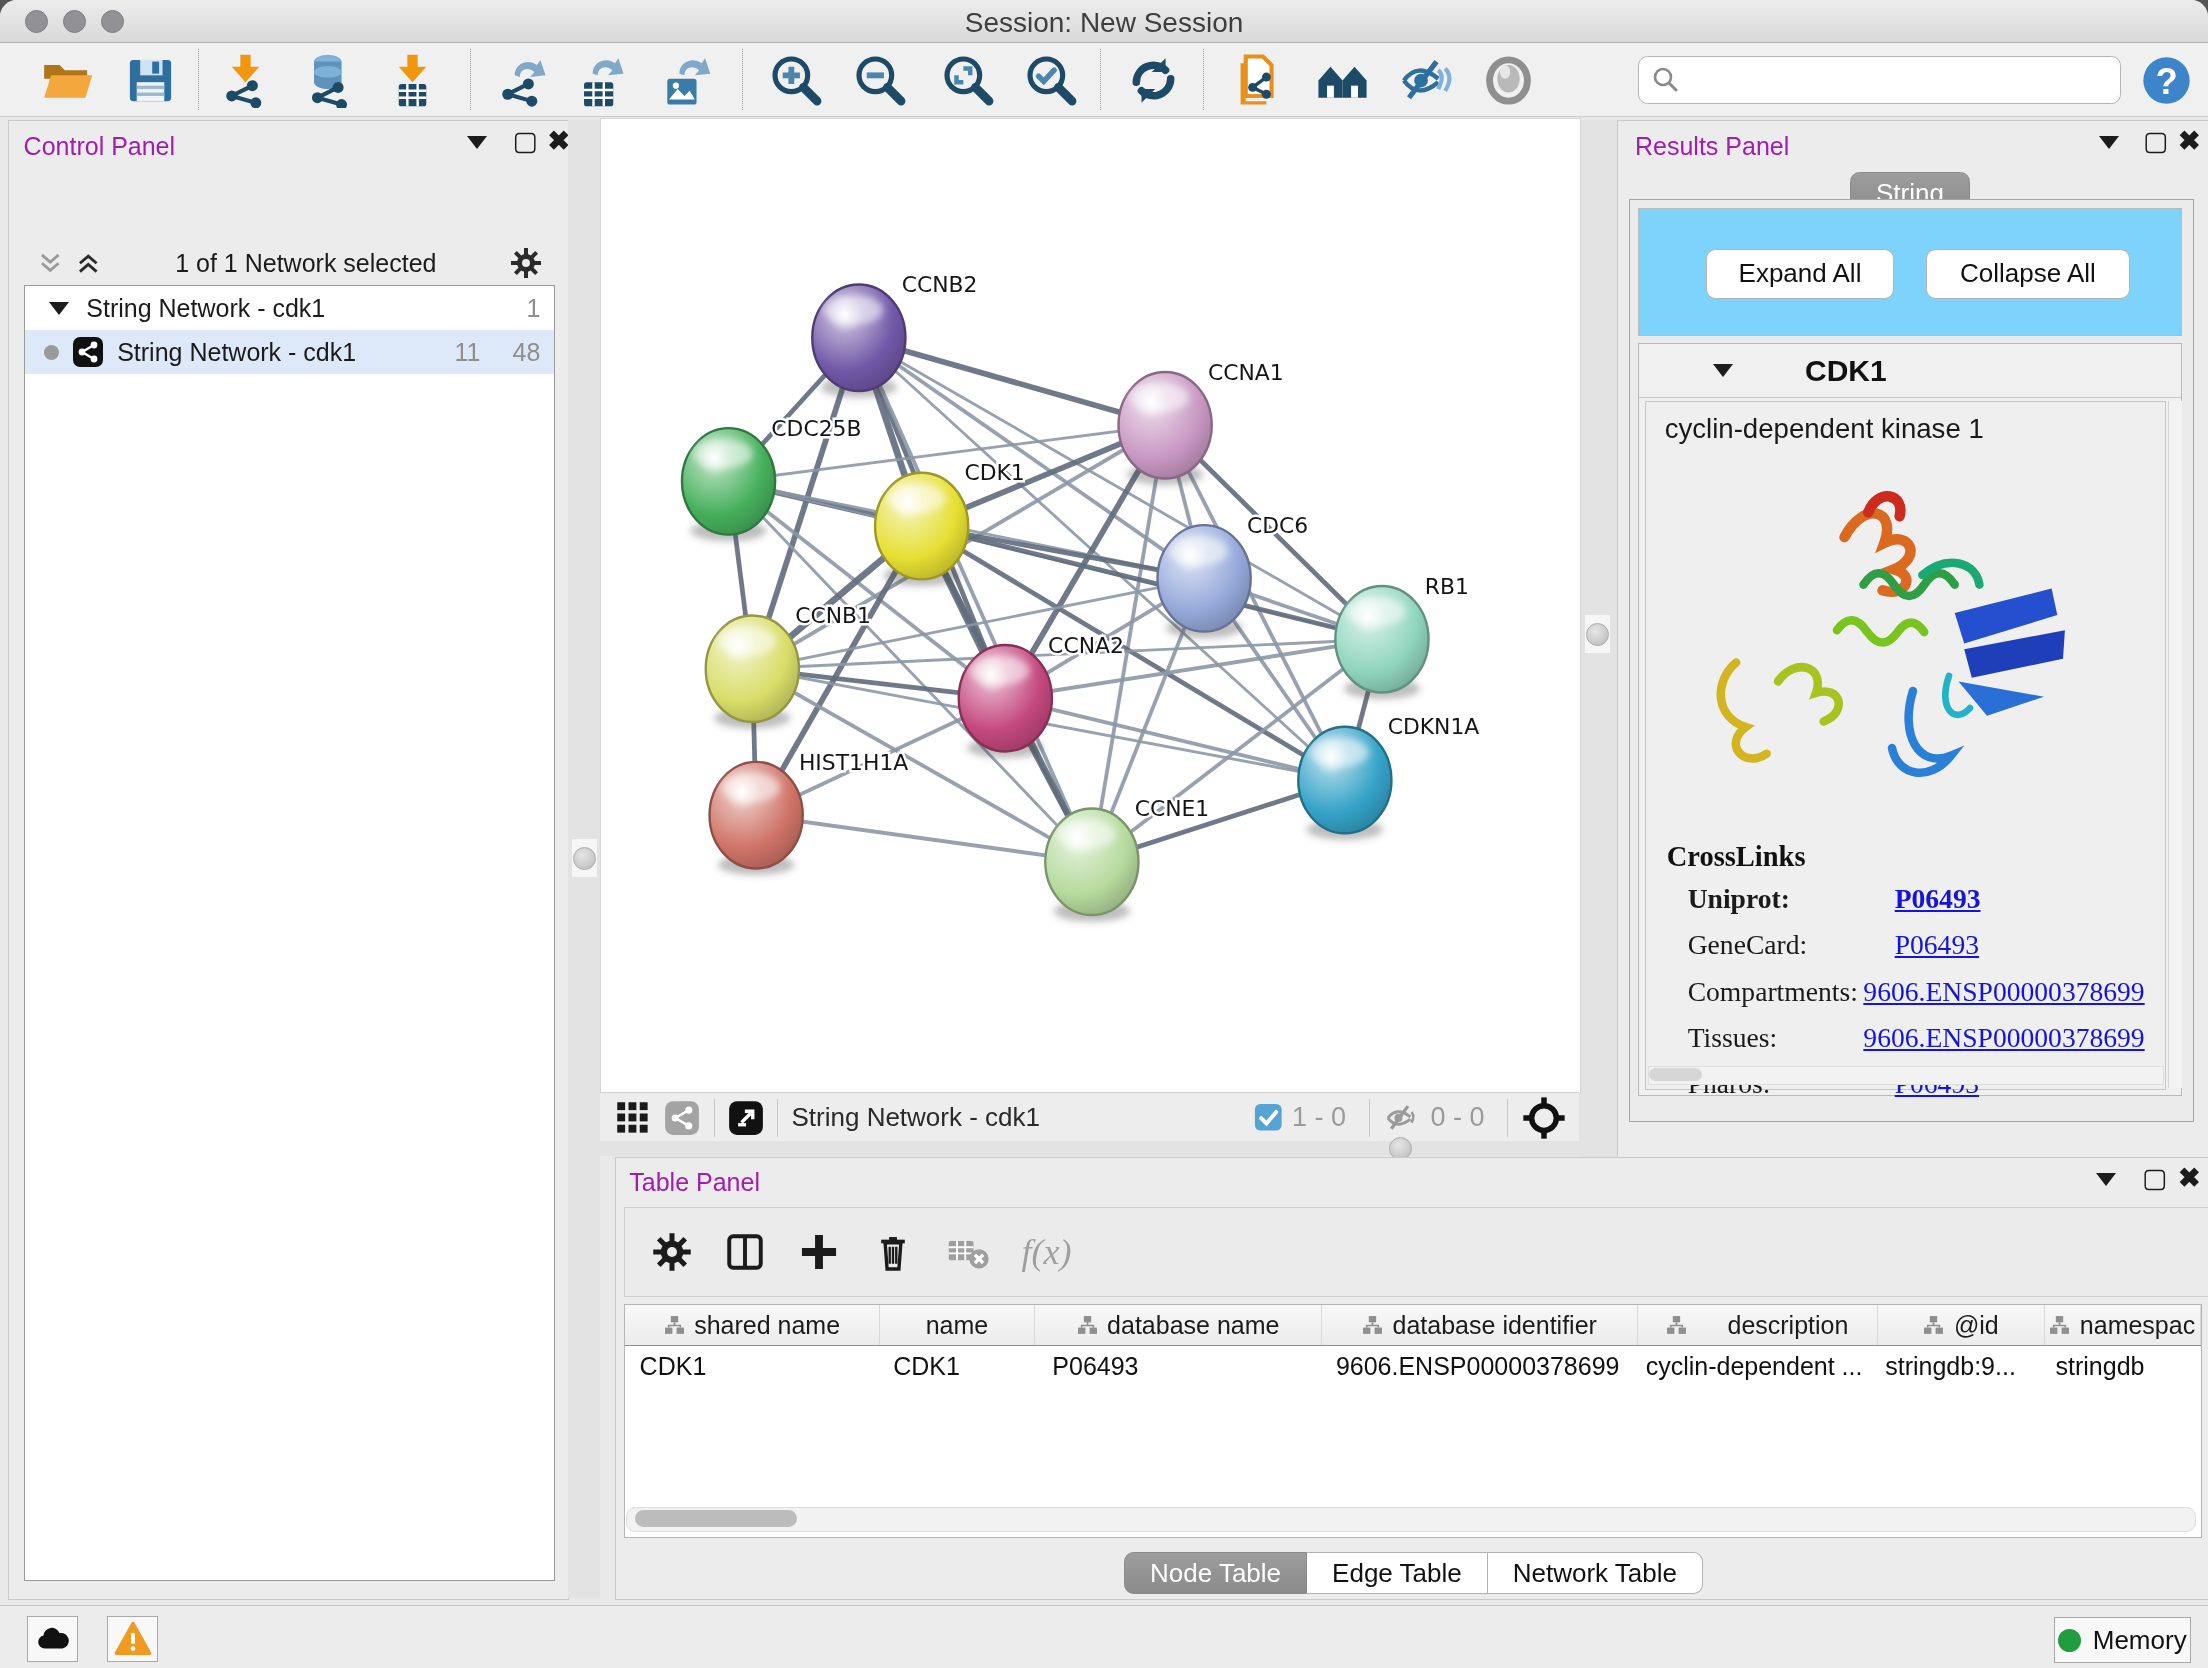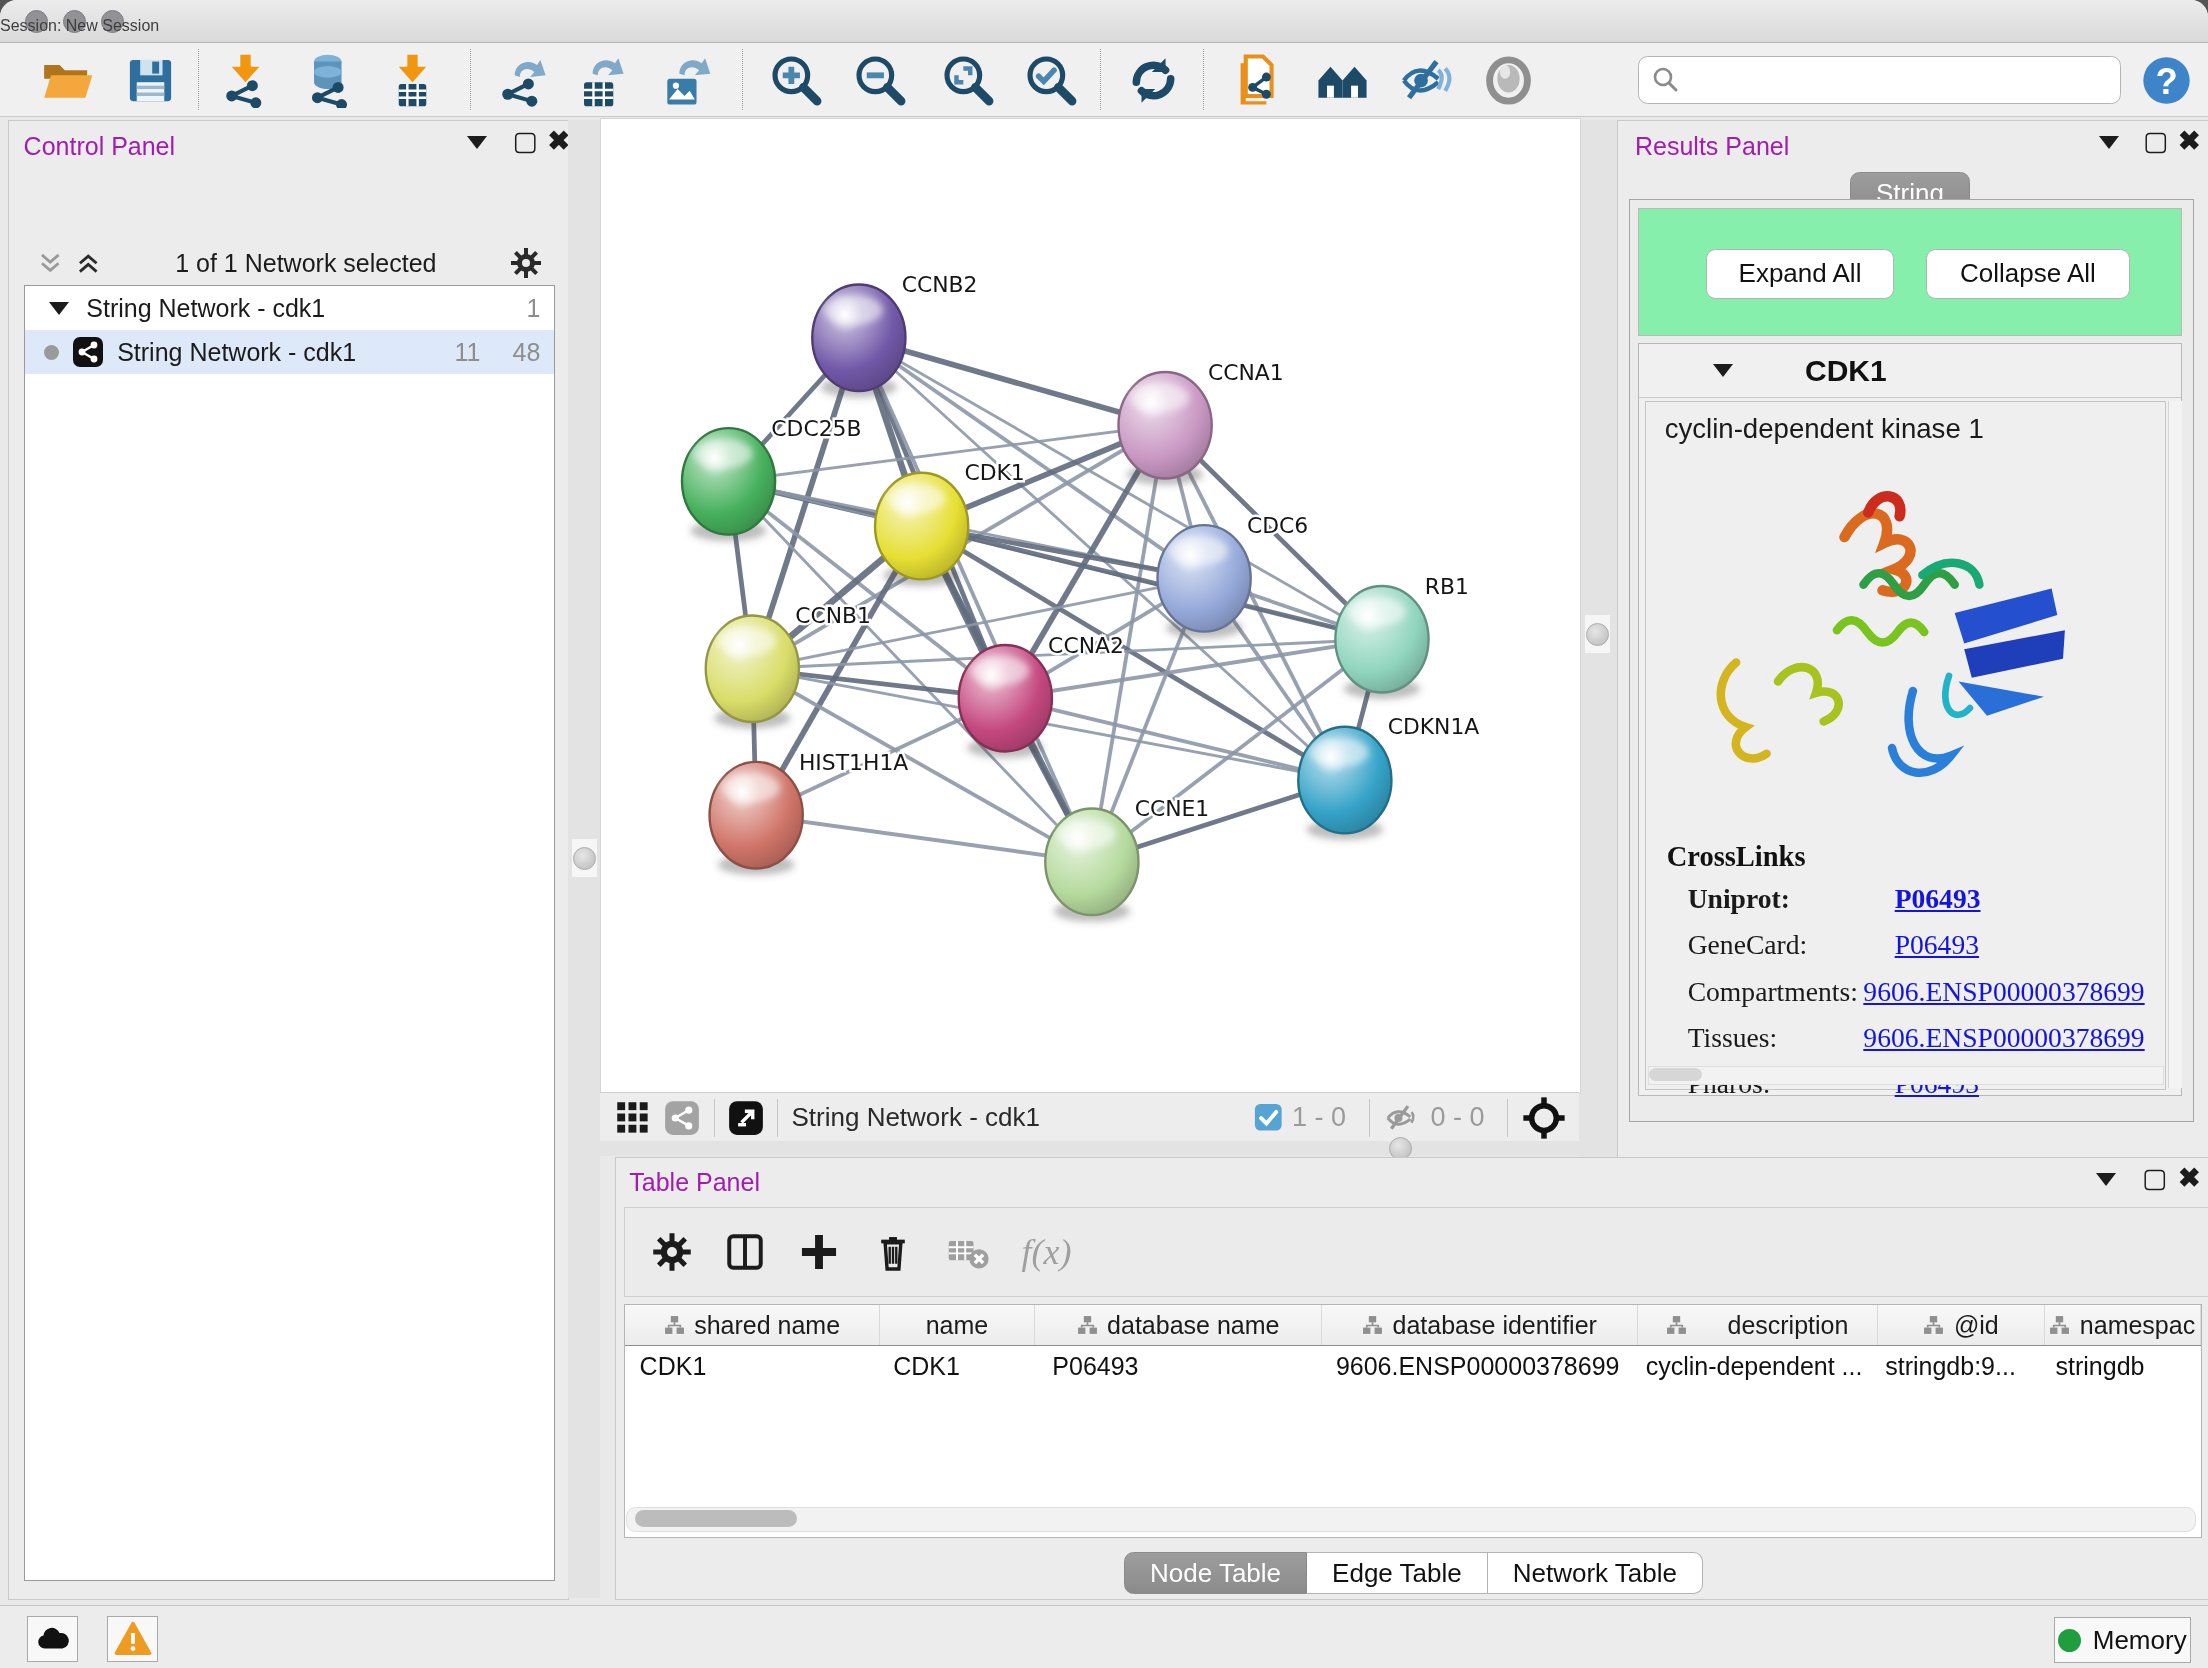--- a/index.html
+++ b/index.html
@@ -2,21 +2,21 @@
 <html style="font-size:15px"><head>
 <meta charset="utf-8">
 <style>
   html,body{margin:0;padding:0}
   body{width:2208px;height:1668px;background:#555;font-family:"Liberation Sans",sans-serif;-webkit-font-smoothing:antialiased}
   .window{position:absolute;left:0;top:0;width:2208px;height:1668px;background:#e9e9e9;border-radius:17px 17px 0 0;overflow:hidden}
   .abs{position:absolute}
   
   .titlebar{left:0;top:0;width:2208px;height:42px;background:linear-gradient(#ececec,#d9d9d9);border-bottom:1px solid #b6b6b6}
   .tl{width:21px;height:21px;border-radius:50%;background:#919196;border:1px solid #7d7d82;top:9.5px}
-  .title{width:100%;text-align:left;top:17px;font-size:16px;color:#3e3e3e}
+  .title{width:100%;text-align:center;top:7px;font-size:28px;color:#3e3e3e}
   
   .toolbar{left:0;top:43px;width:2208px;height:73px;background:#f0f0f1;border-bottom:1px solid #c9c9c9}
   .tbtn{top:8.6px;width:57px;height:57px;display:flex;align-items:center;justify-content:center;cursor:pointer}
   .tsep{top:5.7px;width:0;height:61px;border-left:1.9px dotted #9f9f9f}
   .searchbox{top:13.3px;width:470px;height:46px;background:#fff;border:1px solid #b5b5b5;border-radius:9.5px;display:flex;align-items:center;padding-left:11.4px}
   
   .panel-title{font-size:25px;color:#a21caf}
   .winctl{font-size:27px;color:#1c1c1c;line-height:28.5px}
   .seg{display:flex;height:42px}
   .seg div{border:1px solid #b3b3b3;border-left:none;background:#fff;color:#111;font-size:26px;display:flex;align-items:center;justify-content:center;padding:0 25px}
@@ -641,21 +641,21 @@
         <div class="tri-down" style="border-top-color:#1c1c1c"></div>
       </div>
     <div class="abs winctl" style="left:525px;top:5.7px">▢</div>
     <div class="abs winctl" style="left:560px;top:5.7px;font-weight:bold">✖</div>
 
     <div class="abs seg" style="left:232px;top:51px">
       <div class="sel" style="border-radius:9.5px">String</div>
     </div>
 
     <div class="abs graybox" style="left:11.4px;top:78px;width:563px;height:921px">
-      <div class="abs" style="left:7.6px;top:7.6px;width:542px;height:126px;border:1.9px solid #b9b9b9;background:#86efac">
+      <div class="abs" style="left:7.6px;top:7.6px;width:542px;height:126px;border:1.9px solid #b9b9b9;background:#7dd3fc">
         <div class="abs btn" style="left:67px;top:40px;width:186px;height:48px">Expand All</div>
         <div class="abs btn" style="left:287px;top:40px;width:202px;height:48px">Collapse All</div>
       </div>
 
       <div class="abs" style="left:7.6px;top:143px;width:542px;height:751px;border:1.9px solid #b9b9b9;background:#f0f0f0">
         <div class="abs" style="left:0;top:0;width:100%;height:53px;border-bottom:1px solid #c9c9c9;display:flex;align-items:center">
           <div class="tri-down" style="margin-left:74px"></div>
           <div style="margin-left:72px;font-size:30px;font-weight:bold;color:#111">CDK1</div>
         </div>
         <div class="abs" style="left:5.7px;top:57px;width:519px;height:687px;border:1px solid #c5c5c5;background:#efefef">

